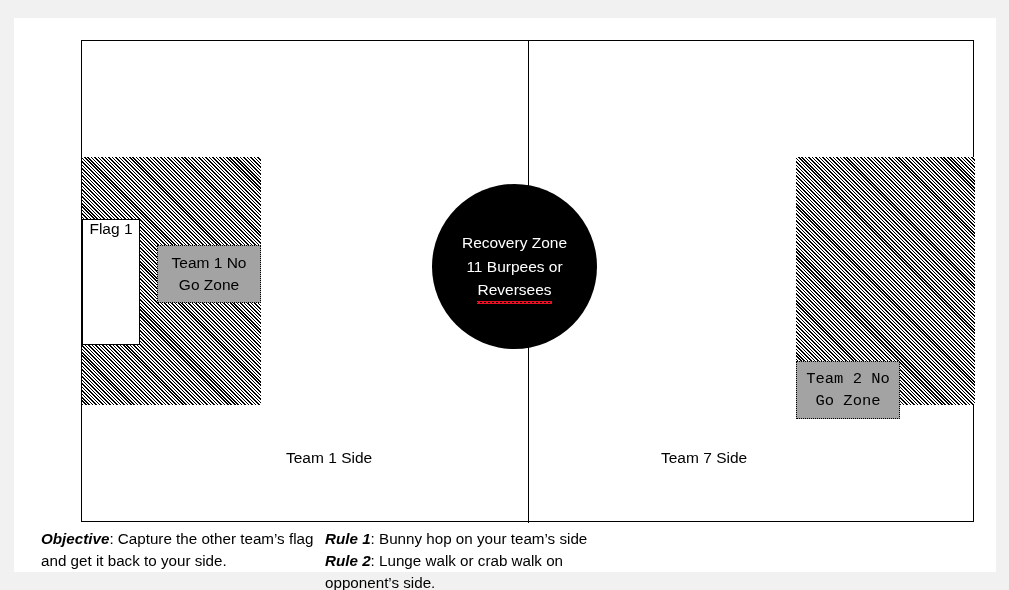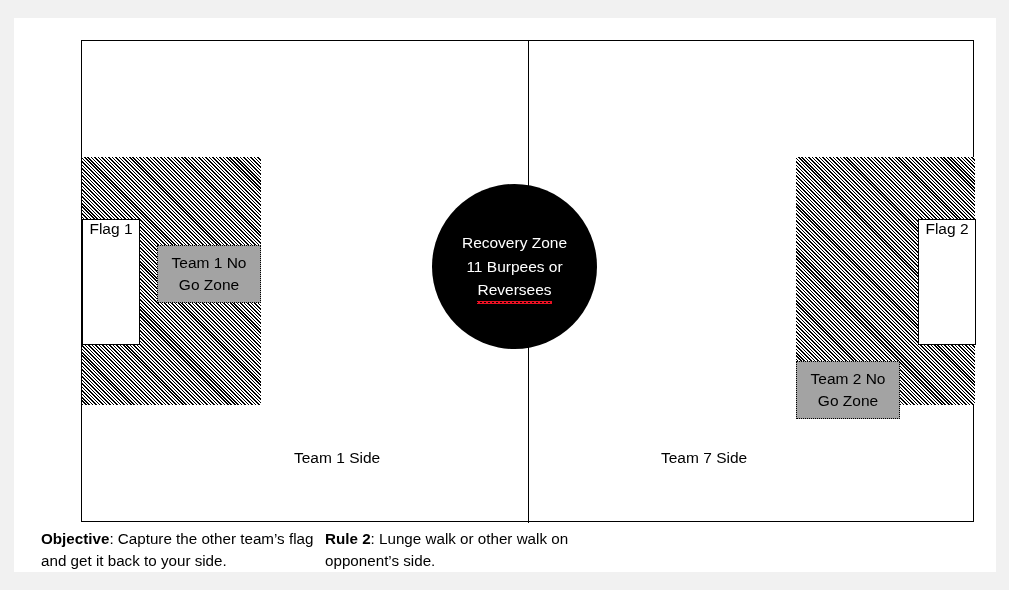--- a/index.html
+++ b/index.html
@@ -63,20 +63,21 @@
     left: 0px;
     top: 116px;
     width: 179px;
     height: 248px;
   }
   #hatch-right {
     left: 714px;
     top: 116px;
     width: 179px;
     height: 248px;
+    font-family: Liberation Mono, monospace;
   }
 
   
   .flag-box {
     position: absolute;
     background: #ffffff;
     border: 1.4px solid #000000;
     box-sizing: border-box;
     display: flex;
     align-items: flex-start;
@@ -125,21 +126,21 @@
     height: 58px;
   }
 
   
   .side-label {
     position: absolute;
     font-size: 15.5px;
     color: #000000;
     white-space: nowrap;
   }
-  #team1-side { left: 212px; top: 408px; }
+  #team1-side { left: 204px; top: 408px; }
   #team2-side { left: 579px; top: 408px; }
 
   
   #recovery-circle {
     position: absolute;
     left: 350px;
     top: 143px;
     width: 165px;
     height: 165px;
     border-radius: 50%;
@@ -178,21 +179,21 @@
     background-size: 4px 3px;
   }
 
   
   .caption {
     position: absolute;
     font-size: 15.2px;
     line-height: 1.45;
     color: #000000;
   }
-  .caption b { font-weight: bold; }
+  .caption b { font-weight: bold; font-style: italic; }
   #caption-objective { left: 27px;  top: 510px; width: 280px; }
   #caption-rules-a   { left: 311px; top: 510px; width: 300px; }
   #caption-rules-b   { left: 642px; top: 510px; width: 352px; }
   .caption p { margin: 0; }
 </style>
 </head>
 <body>
 
 <div id="page-sheet">
 
@@ -211,37 +212,35 @@
       <span>Go Zone</span>
     </div>
 
     <div id="hatch-right" class="hatch-block">
       <div id="nogo-right" class="nogo-label">
         <span>Team 2 No</span>
         <span>Go Zone</span>
       </div>
     </div>
 
-    <div id="flag-2" class="flag-box">
-      <span>Flag 2</span>
-    </div>
 
     <div id="team1-side" class="side-label">Team 1 Side</div>
     <div id="team2-side" class="side-label">Team 7 Side</div>
 
     <div id="recovery-circle">
       <div class="line">Recovery Zone</div>
       <div class="line">11 Burpees or</div>
       <div class="line"><span class="misspelled">Reversees</span></div>
     </div>
 
   </div>
 
   <div id="caption-objective" class="caption">
     <p><b>Objective</b><span>: Capture the other team’s flag and get it back to your side.</span></p>
   </div>
 
   <div id="caption-rules-a" class="caption">
-    <p><b>Rule 2</b><span>: Lunge walk or other walk on opponent’s side.</span></p>
+    <p><b>Rule 1</b><span>: Bunny hop on your team’s side</span></p>
+    <p><b>Rule 2</b><span>: Lunge walk or crab walk on opponent’s side.</span></p>
   </div>
 
 
 </div>
 
 </body></html>

